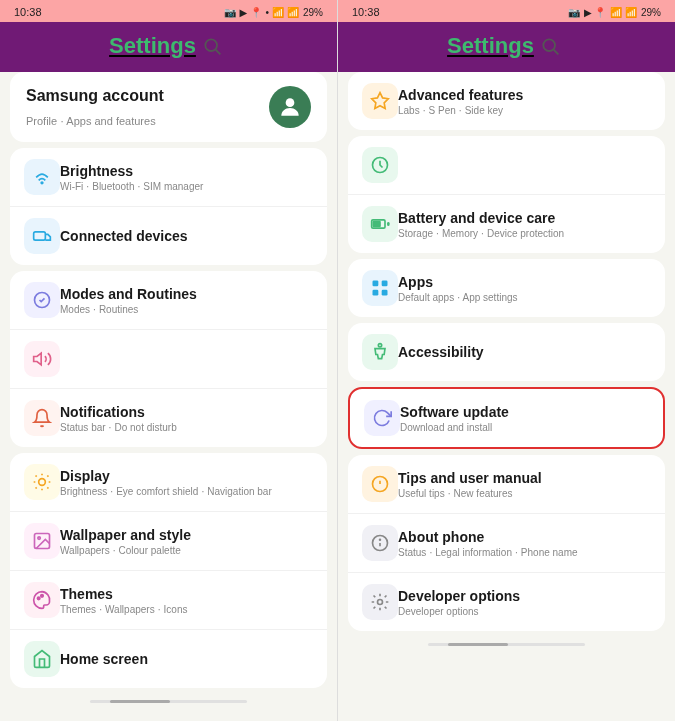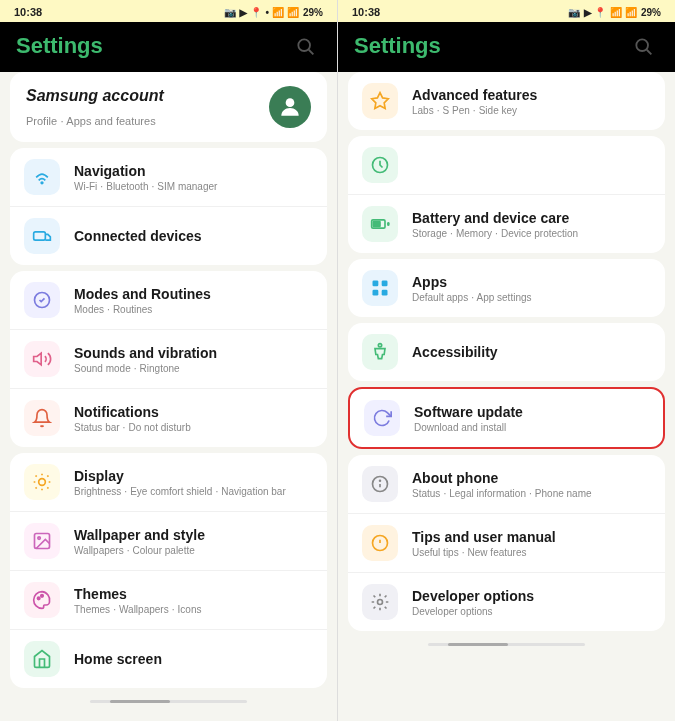--- a/index.html
+++ b/index.html
@@ -21,37 +21,38 @@
     }
     .phone-panel.right {
       width: 338px;
       border-left: 1px solid #ddd;
     }
     .status-bar {
       display: flex;
       justify-content: space-between;
       align-items: center;
       padding: 6px 14px 4px;
-      background: #fef9c3;
+      background: #fca5a5;
       font-size: 11px;
-      font-weight: 700;
+      font-weight: 400;
       color: #222;
     }
     .status-icons {
       display: flex;
       align-items: center;
       gap: 3px;
       font-size: 10px;
     }
     .header {
       display: flex;
-      justify-content: space-between;
+      justify-content: center;
       align-items: center;
       padding: 8px 16px 10px;
-      background: #000000;
+      background: #701a75;
+      text-decoration: underline;
     }
     .header-title {
       font-size: 22px;
       font-weight: 700;
       color: #3dba6e;
     }
     .search-icon-btn {
       width: 32px;
       height: 32px;
       display: flex;
@@ -70,21 +71,20 @@
     .settings-list::-webkit-scrollbar { display: none; }
     .settings-card {
       background: #ffffff;
       border-radius: 14px;
       overflow: hidden;
     }
     .settings-item {
       display: flex;
       align-items: center;
       padding: 11px 14px;
-      gap: 14px;
       cursor: pointer;
       border-bottom: 1px solid #f0f0f0;
       position: relative;
     }
     .settings-item:last-child { border-bottom: none; }
     .item-icon {
       width: 36px;
       height: 36px;
       border-radius: 10px;
       display: flex;
@@ -112,21 +112,20 @@
       padding: 14px 16px;
       display: flex;
       align-items: center;
       justify-content: space-between;
       margin-bottom: 0;
     }
     .account-info .account-title {
       font-size: 16px;
       font-weight: 700;
       color: #1a1a1a;
-      font-style: italic;
     }
     .account-info .account-sub {
       font-size: 11px;
       color: #888;
       margin-top: 10px;
     }
     .account-avatar {
       width: 42px;
       height: 42px;
       border-radius: 50%;
@@ -197,21 +196,21 @@
     <div class="settings-card">
       <div class="settings-item">
         <div class="item-icon" style="background:#e8f4fd;">
           <svg width="20" height="20" viewBox="0 0 24 24" fill="none" stroke="#29aae1" stroke-width="2">
             <path d="M5 12.5C7.5 10 10 8.5 12 8.5s4.5 1.5 7 4"></path>
               <path d="M8 16c1.1-1.1 2.5-2 4-2s2.9.9 4 2"></path>
               <circle cx="12" cy="19" r="1" fill="#29aae1"></circle>
           </svg>
         </div>
         <div class="item-text">
-          <div class="item-title">Navigation</div>
+          <div class="item-title">Brightness</div>
           <div class="item-subtitle">Wi-Fi · Bluetooth · SIM manager</div>
         </div>
       </div>
       <div class="settings-item">
         <div class="item-icon" style="background:#e8f4fd;">
           <svg width="20" height="20" viewBox="0 0 24 24" fill="none" stroke="#29aae1" stroke-width="2">
             <rect x="2" y="7" width="14" height="10" rx="2"></rect>
               <path d="M16 10h3l3 3v4h-6"></path>
           </svg>
         </div>
@@ -234,24 +233,20 @@
           <div class="item-subtitle">Modes · Routines</div>
         </div>
       </div>
       <div class="settings-item">
         <div class="item-icon" style="background:#fff0f5;">
           <svg width="20" height="20" viewBox="0 0 24 24" fill="none" stroke="#e0608a" stroke-width="2">
             <polygon points="11,5 6,9 2,9 2,15 6,15 11,19"></polygon>
               <path d="M15.5 8.5a5 5 0 0 1 0 7"></path>
               <path d="M19 5a9 9 0 0 1 0 14"></path>
           </svg>
-        </div>
-        <div class="item-text">
-          <div class="item-title">Sounds and vibration</div>
-          <div class="item-subtitle">Sound mode · Ringtone</div>
         </div>
       </div>
       <div class="settings-item">
         <div class="item-icon" style="background:#fff3f0;">
           <svg width="20" height="20" viewBox="0 0 24 24" fill="none" stroke="#e06040" stroke-width="2">
             <path d="M18 8A6 6 0 0 0 6 8c0 7-3 9-3 9h18s-3-2-3-9"></path>
               <path d="M13.73 21a2 2 0 0 1-3.46 0"></path>
           </svg>
         </div>
         <div class="item-text">
@@ -431,46 +426,46 @@
         </div>
         <div class="item-text">
           <div class="item-title">Software update</div>
           <div class="item-subtitle">Download and install</div>
         </div>
       </div>
     </div>
 
     <div class="settings-card">
       <div class="settings-item">
+        <div class="item-icon" style="background:#fff3e0;">
+          <svg width="20" height="20" viewBox="0 0 24 24" fill="none" stroke="#f5a623" stroke-width="2">
+            <circle cx="12" cy="12" r="9"></circle>
+              <line x1="12" y1="8" x2="12" y2="12"></line>
+              <line x1="12" y1="16" x2="12.01" y2="16"></line>
+          </svg>
+        </div>
+        <div class="item-text">
+          <div class="item-title">Tips and user manual</div>
+          <div class="item-subtitle">Useful tips · New features</div>
+        </div>
+      </div>
+      <div class="settings-item">
         <div class="item-icon" style="background:#f0f0f5;">
           <svg width="20" height="20" viewBox="0 0 24 24" fill="none" stroke="#888" stroke-width="2">
             <circle cx="12" cy="12" r="9"></circle>
               <line x1="12" y1="8" x2="12" y2="8" stroke-linecap="round" stroke-width="3"></line>
               <line x1="12" y1="12" x2="12" y2="16"></line>
           </svg>
         </div>
         <div class="item-text">
           <div class="item-title">About phone</div>
           <div class="item-subtitle">Status · Legal information · Phone name</div>
         </div>
       </div>
       <div class="settings-item">
-        <div class="item-icon" style="background:#fff3e0;">
-          <svg width="20" height="20" viewBox="0 0 24 24" fill="none" stroke="#f5a623" stroke-width="2">
-            <circle cx="12" cy="12" r="9"></circle>
-              <line x1="12" y1="8" x2="12" y2="12"></line>
-              <line x1="12" y1="16" x2="12.01" y2="16"></line>
-          </svg>
-        </div>
-        <div class="item-text">
-          <div class="item-title">Tips and user manual</div>
-          <div class="item-subtitle">Useful tips · New features</div>
-        </div>
-      </div>
-      <div class="settings-item">
         <div class="item-icon" style="background:#f0f0f5;">
           <svg width="20" height="20" viewBox="0 0 24 24" fill="none" stroke="#888" stroke-width="2">
             <circle cx="12" cy="12" r="3"></circle>
               <path d="M12 2v3M12 19v3M4.22 4.22l2.12 2.12M17.66 17.66l2.12 2.12M2 12h3M19 12h3M4.22 19.78l2.12-2.12M17.66 6.34l2.12-2.12"></path>
           </svg>
         </div>
         <div class="item-text">
           <div class="item-title">Developer options</div>
           <div class="item-subtitle">Developer options</div>
         </div>

